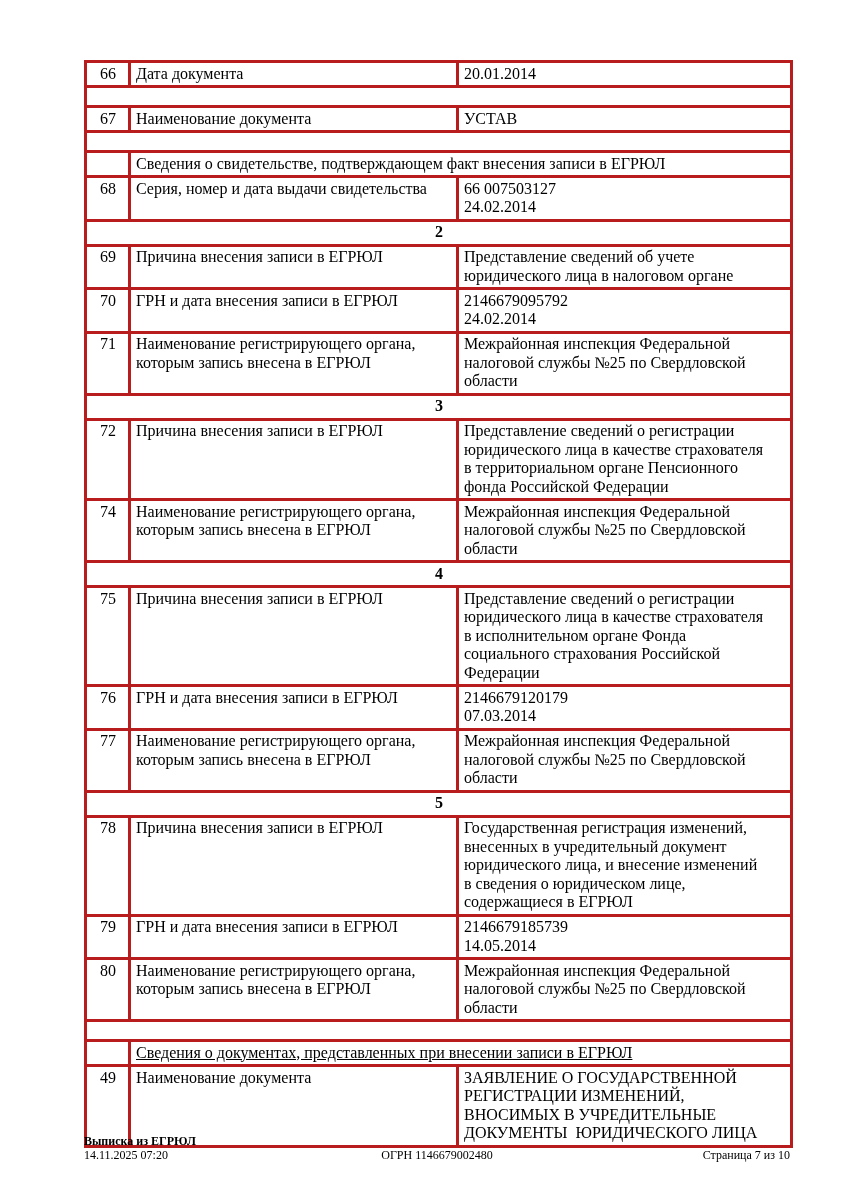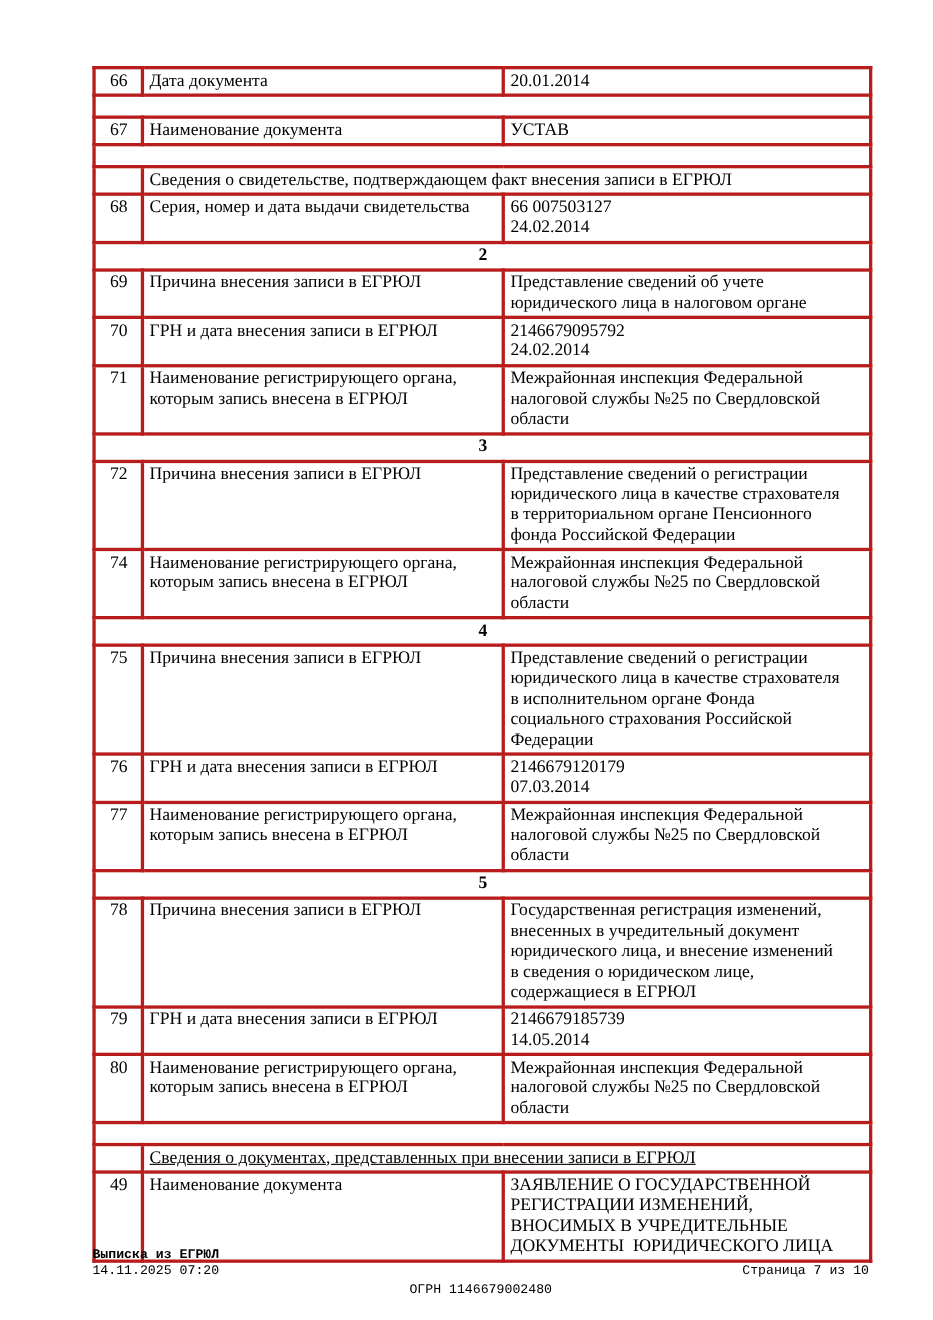--- a/index.html
+++ b/index.html
@@ -57,37 +57,35 @@
 
   .footer {
     position: absolute;
     left: 0;
     top: 0;
     width: 848px;
     height: 1200px;
     pointer-events: none;
     font-size: 12px;
     line-height: 14px;
-    font-family: Liberation Mono, monospace;
   }
   .footer-left {
     position: absolute;
     left: 84px;
     top: 1134px;
   }
   .footer-doc {
     font-weight: bold;
   }
   .footer-center {
     position: absolute;
     left: 84px;
     top: 1148px;
     width: 706px;
     text-align: center;
-    margin-top: 17px;
   }
   .footer-right {
     position: absolute;
     left: 84px;
     top: 1148px;
     width: 706px;
     text-align: right;
   }
 </style>
 </head>

